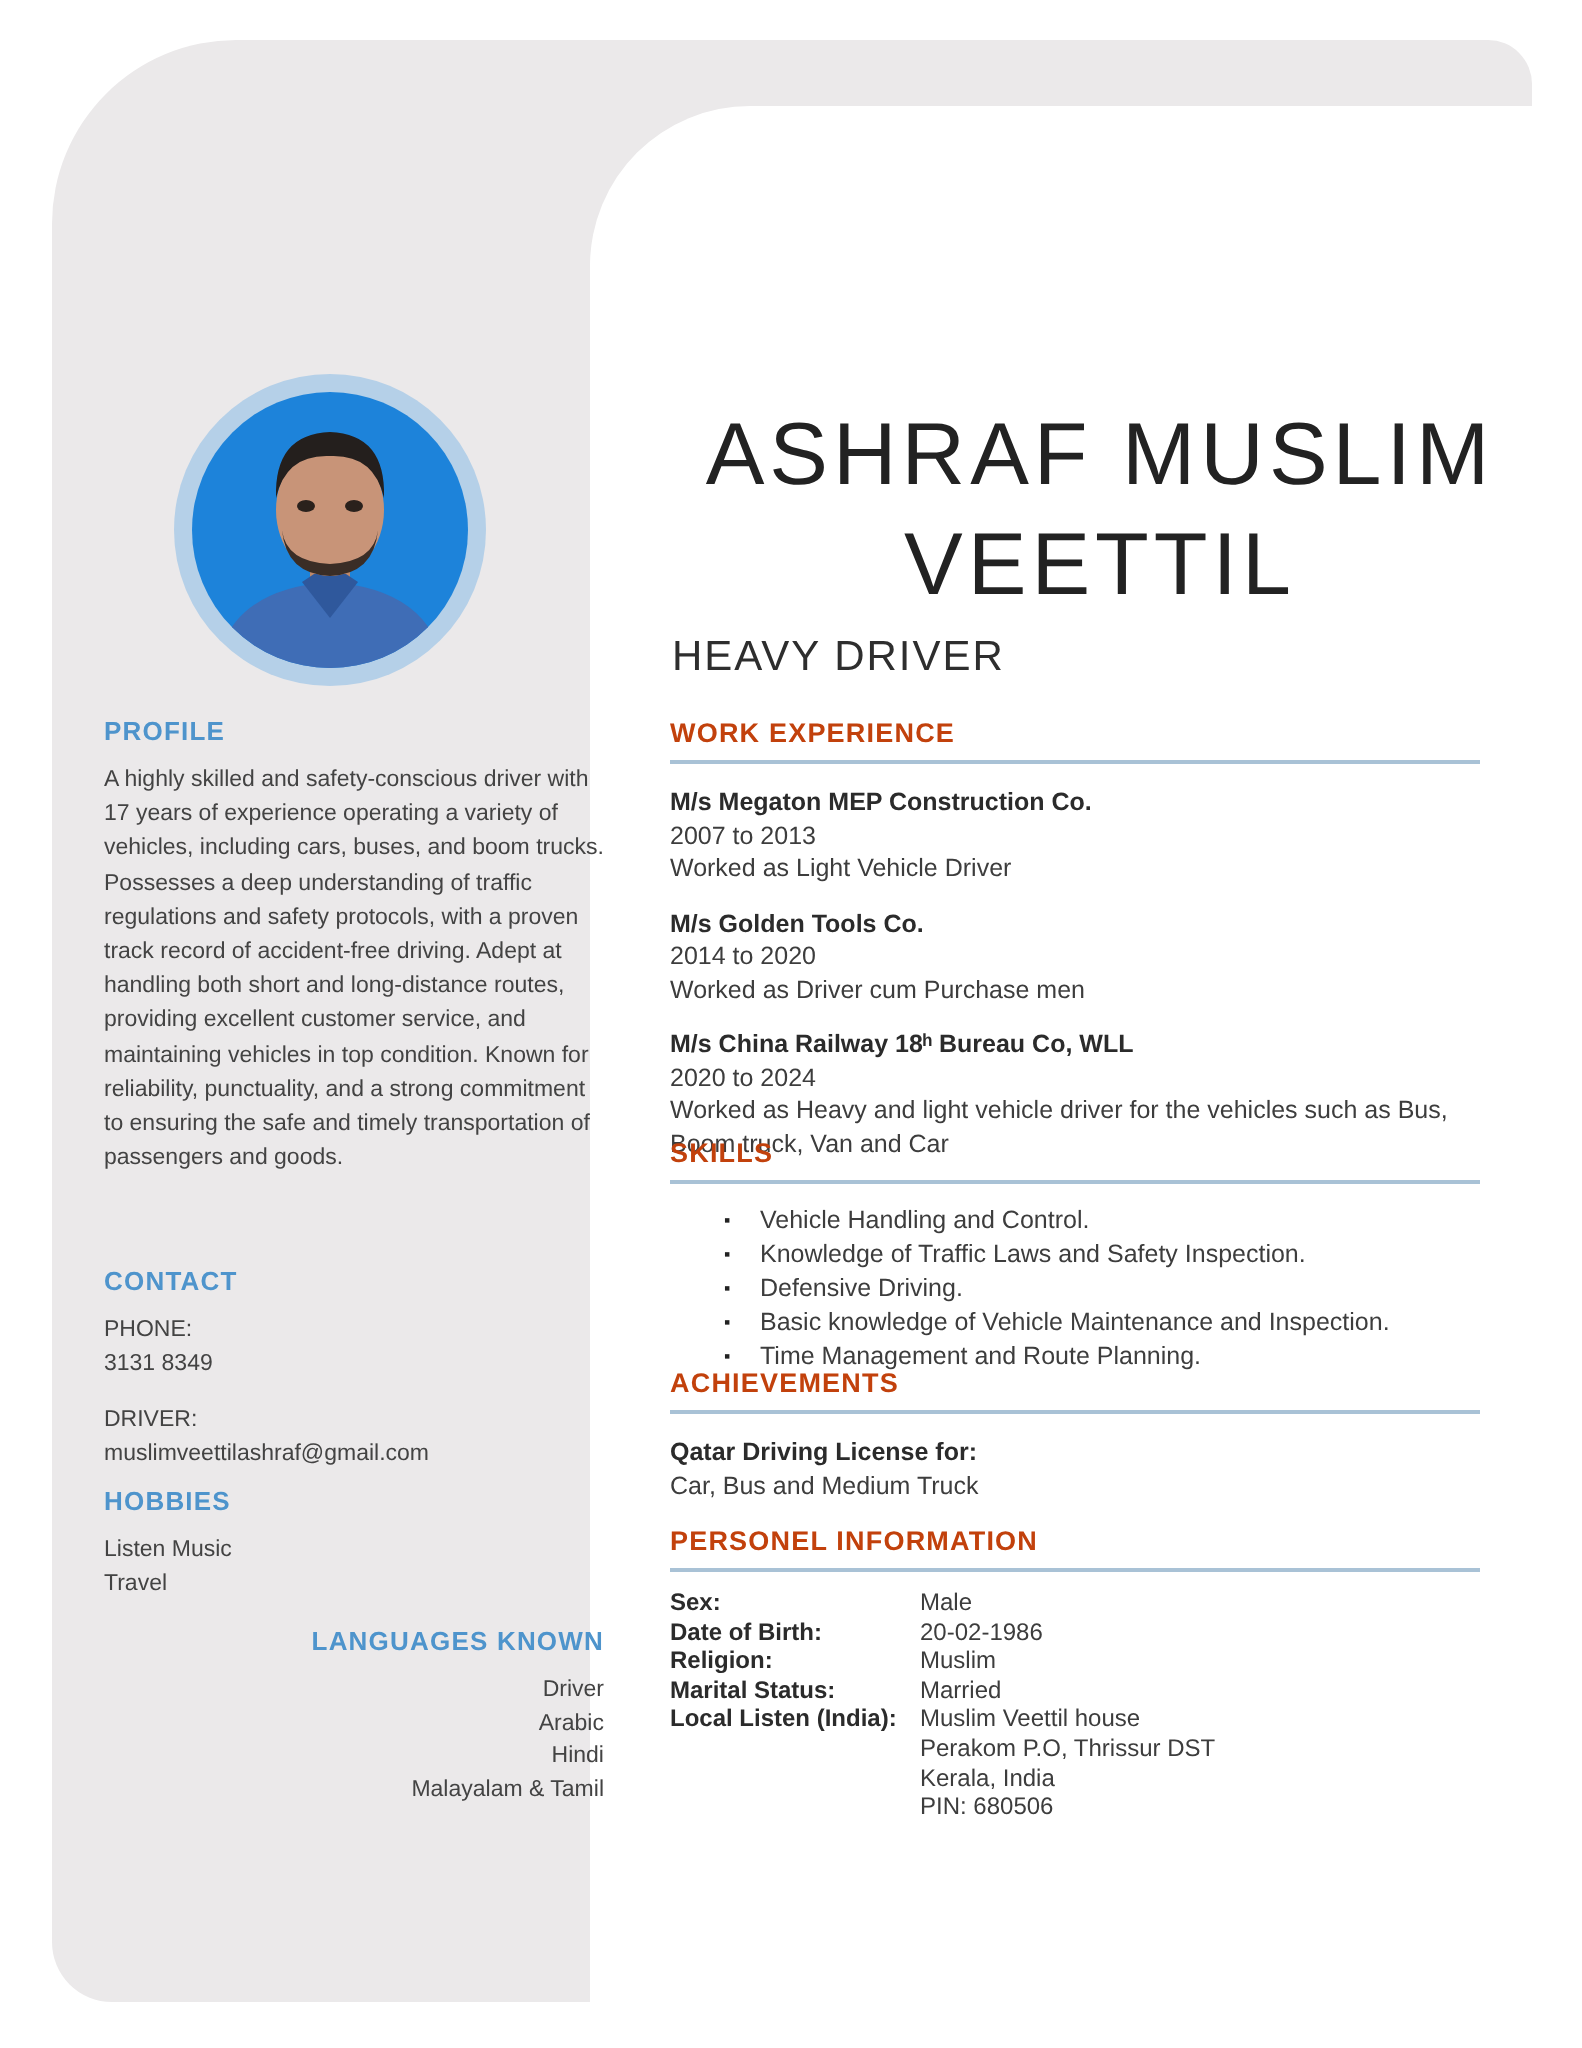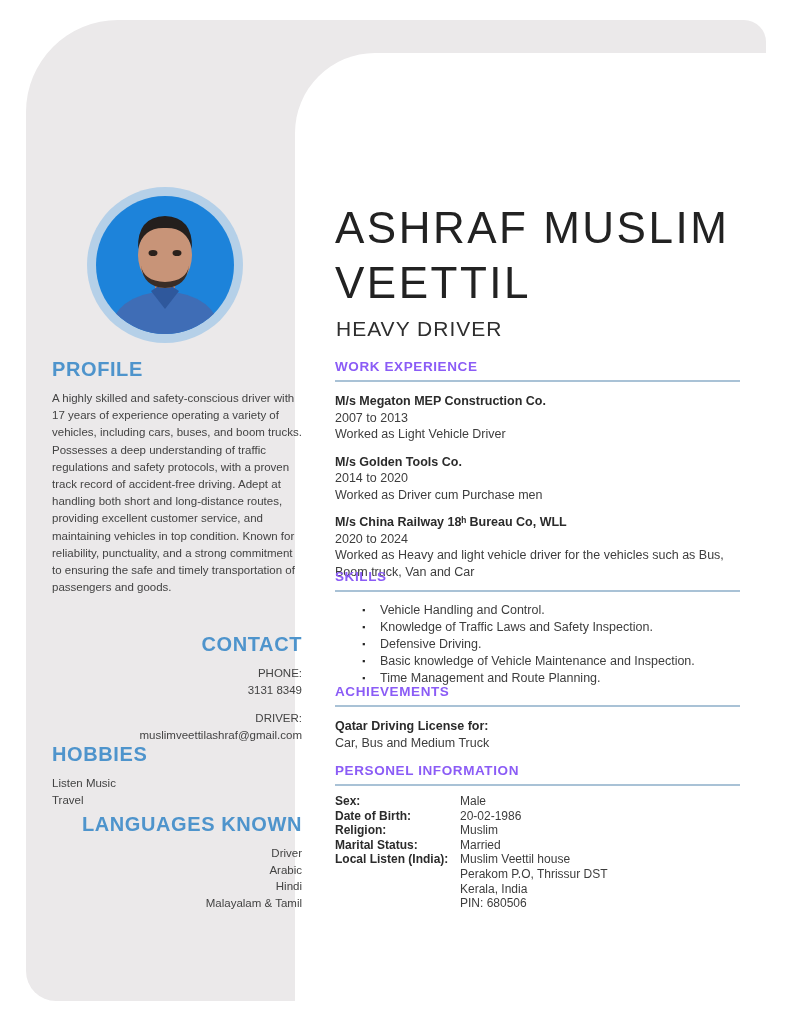--- a/index.html
+++ b/index.html
@@ -16,39 +16,40 @@
   }
   .white-shape{
     position:absolute;left:295px;top:53px;width:496px;height:971px;
     background:#ffffff;border-radius:80px 0 0 0;
   }
   
   .photo{position:absolute;left:87px;top:187px;width:156px;height:156px;}
   
   .side{position:absolute;left:52px;width:250px;color:#444;}
   .side-heading{
-    font-size:20px;font-weight:bold;color:#4e94cc;letter-spacing:0.6px;
+    font-size:13px;font-weight:bold;color:#4e94cc;letter-spacing:0.6px;
     margin:0 0 9px 0;
   }
   .side-text{font-size:11.5px;line-height:17.2px;color:#434343;margin:0;}
   .side-line{font-size:11.5px;line-height:16.5px;color:#434343;}
   .side-gap{height:12px;}
   
   .name{
     position:absolute;left:335px;top:200px;width:430px;
     font-size:44px;line-height:55px;font-weight:300;color:#222;
     letter-spacing:2.5px;
+    text-align:center;
   }
   .role{
     position:absolute;left:336px;top:317px;
     font-size:21px;color:#2e2e2e;letter-spacing:1px;font-weight:400;
   }
   .section{position:absolute;left:335px;width:405px;}
   .section-heading{
-    font-size:13.5px;font-weight:bold;color:#8b5cf6;letter-spacing:0.6px;
+    font-size:13.5px;font-weight:bold;color:#c2410c;letter-spacing:0.6px;
     padding-bottom:6px;border-bottom:2px solid #a9c2d6;margin:0;
   }
   .job{margin-top:11px;}
   .job-company{font-size:12.5px;font-weight:bold;color:#2b2b2b;line-height:16.5px;}
   .job-line{font-size:12.5px;color:#3d3d3d;line-height:16.5px;}
   .skills-list{margin-top:10px;}
   .skill-item{display:flex;font-size:12.5px;color:#3d3d3d;line-height:17px;}
   .bullet{width:18px;margin-left:27px;font-size:9px;line-height:17px;color:#222;}
   .ach-title{font-size:12.5px;font-weight:bold;color:#2b2b2b;line-height:16.5px;margin-top:11px;}
   .ach-desc{font-size:12.5px;color:#3d3d3d;line-height:16.5px;}
@@ -89,21 +90,21 @@
   <div>ASHRAF MUSLIM</div>
   <div>VEETTIL</div>
 </div>
 <div class="role">HEAVY DRIVER</div>
 
 <div class="side" style="top:358px;">
   <p class="side-heading">PROFILE</p>
   <p class="side-text">A highly skilled and safety-conscious driver with 17 years of experience operating a variety of vehicles, including cars, buses, and boom trucks. Possesses a deep understanding of traffic regulations and safety protocols, with a proven track record of accident-free driving. Adept at handling both short and long-distance routes, providing excellent customer service, and maintaining vehicles in top condition. Known for reliability, punctuality, and a strong commitment to ensuring the safe and timely transportation of passengers and goods.</p>
 </div>
 
-<div class="side" style="top:633px;text-align:right;">
+<div class="side" style="top:633px;">
   <p class="side-heading">CONTACT</p>
   <div class="side-line">PHONE:</div>
   <div class="side-line">3131 8349</div>
   <div class="side-gap"></div>
   <div class="side-line">DRIVER:</div>
   <div class="side-line">muslimveettilashraf@gmail.com</div>
 </div>
 
 <div class="side" style="top:743px;">
   <p class="side-heading">HOBBIES</p>

